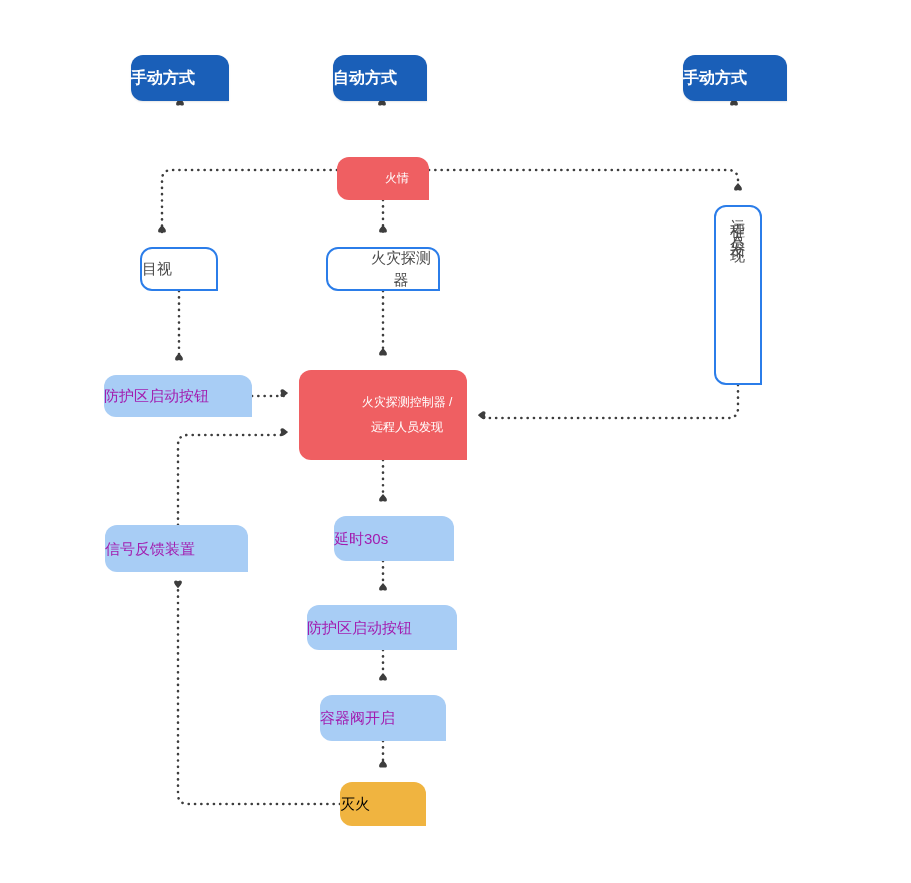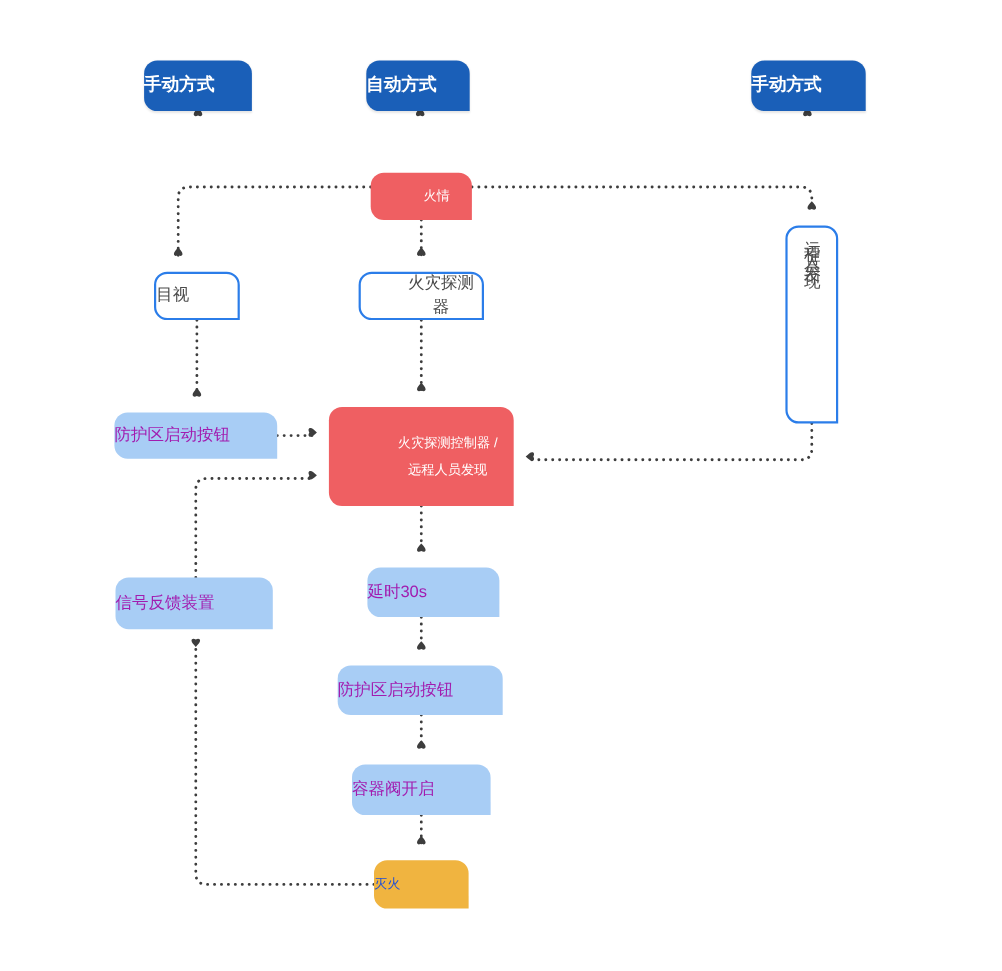--- a/index.html
+++ b/index.html
@@ -61,22 +61,22 @@
     border: 2.5px solid #2b7de9;
     font-size: 15px;
   }
   .n-light {
     background: #a8cdf5;
     color: #a21caf;
     font-size: 15px;
   }
   .n-amber {
     background: #f0b440;
-    color: #1d4ed8;
-    font-size: 12px;
+    color: #000000;
+    font-size: 15px;
   }
 
   .n-vert {
     writing-mode: vertical-rl;
     text-orientation: upright;
     letter-spacing: 6px;
     line-height: 1;
   }
   .n-vert .vtxt {
     writing-mode: vertical-rl;

